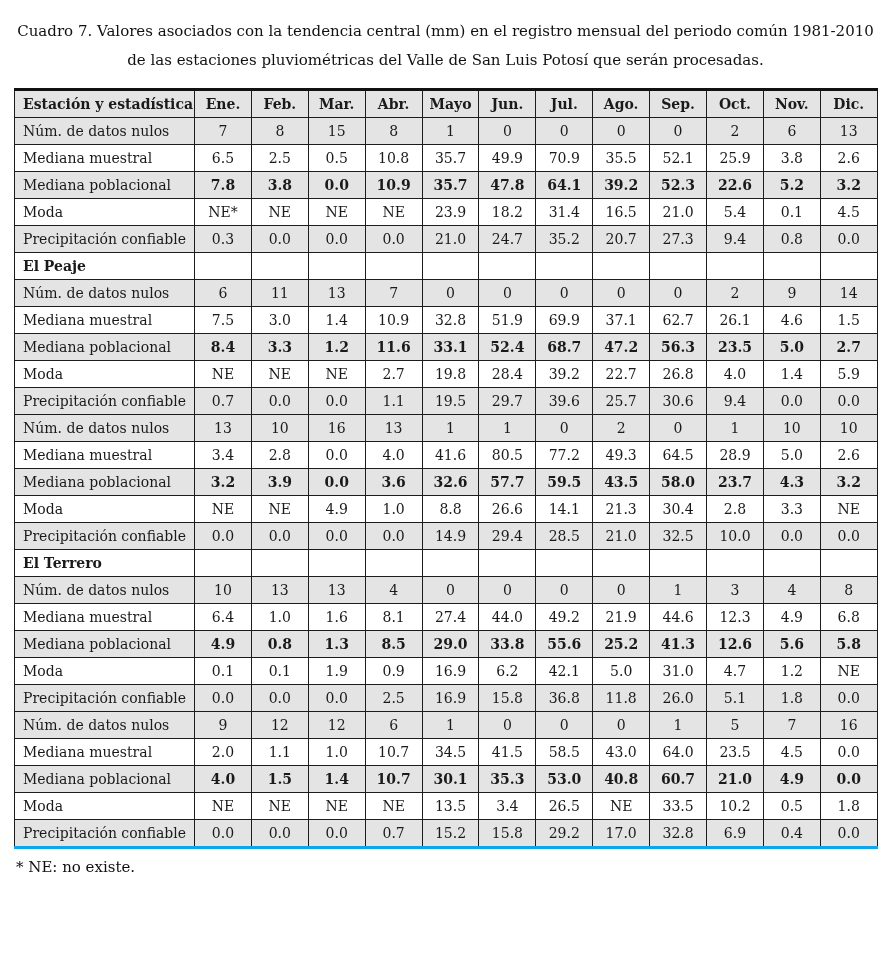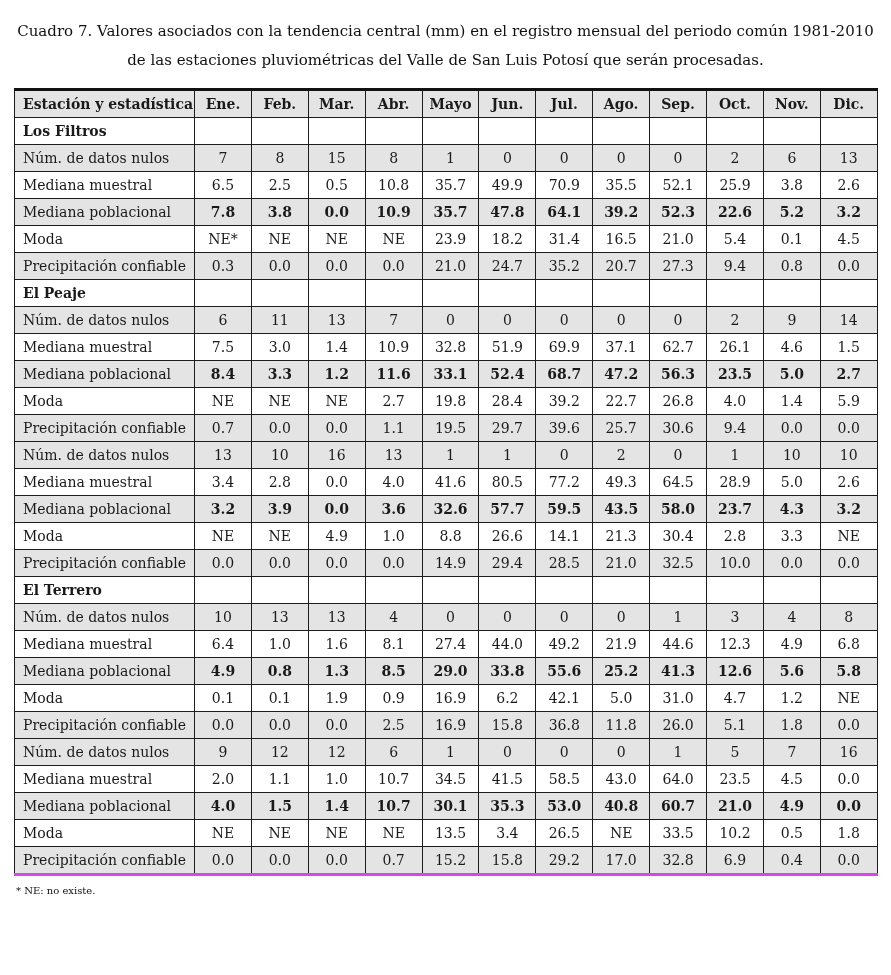--- a/index.html
+++ b/index.html
@@ -23,21 +23,21 @@
     font-size: 15px;
     line-height: 29px;
     color: #111111;
   }
   table.main {
     border-collapse: collapse;
     table-layout: fixed;
     width: 863px;
     margin: 13px 14px 0 14px;
     border-top: 3px solid #111111;
-    border-bottom: 3px solid #d946ef;
+    border-bottom: 3px solid #0ea5e9;
   }
   table.main th, table.main td {
     border: 1px solid #1c1c1c;
     height: 26px;
     padding: 0 2px;
     font-size: 14px;
     text-align: center;
     vertical-align: middle;
     overflow: hidden;
     white-space: nowrap;
@@ -48,21 +48,21 @@
   table.main td.label-cell {
     text-align: left;
     padding-left: 8px;
   }
   tr.shaded th, tr.shaded td { background: #e4e4e4; }
   thead th { background: #e4e4e4; font-weight: bold; }
   tr.station-row td { font-weight: bold; background: #ffffff; }
   tr.bold-values td.value-cell { font-weight: bold; margin-left: 45px; }
   .footnote {
     margin: 9px 0 0 16px;
-    font-size: 10px;
+    font-size: 15px;
     color: #111111;
   }
 </style>
 </head>
 <body>
 
 <div class="page">
 
   <div class="caption">
     <div>Cuadro 7. Valores asociados con la tendencia central (mm) en el registro mensual del periodo común 1981-2010</div>
@@ -96,35 +96,20 @@
           <th class="month-cell">Jun.</th>
           <th class="month-cell">Jul.</th>
           <th class="month-cell">Ago.</th>
           <th class="month-cell">Sep.</th>
           <th class="month-cell">Oct.</th>
           <th class="month-cell">Nov.</th>
           <th class="month-cell">Dic.</th>
         </tr>
       </thead>
     <tbody>
-        <tr class="station-row">
-          <td class="label-cell">Los Filtros</td>
-          <td class="value-cell"></td>
-          <td class="value-cell"></td>
-          <td class="value-cell"></td>
-          <td class="value-cell"></td>
-          <td class="value-cell"></td>
-          <td class="value-cell"></td>
-          <td class="value-cell"></td>
-          <td class="value-cell"></td>
-          <td class="value-cell"></td>
-          <td class="value-cell"></td>
-          <td class="value-cell"></td>
-          <td class="value-cell"></td>
-        </tr>
         <tr class="shaded">
           <td class="label-cell">Núm. de datos nulos</td>
           <td class="value-cell">7</td>
           <td class="value-cell">8</td>
           <td class="value-cell">15</td>
           <td class="value-cell">8</td>
           <td class="value-cell">1</td>
           <td class="value-cell">0</td>
           <td class="value-cell">0</td>
           <td class="value-cell">0</td>

